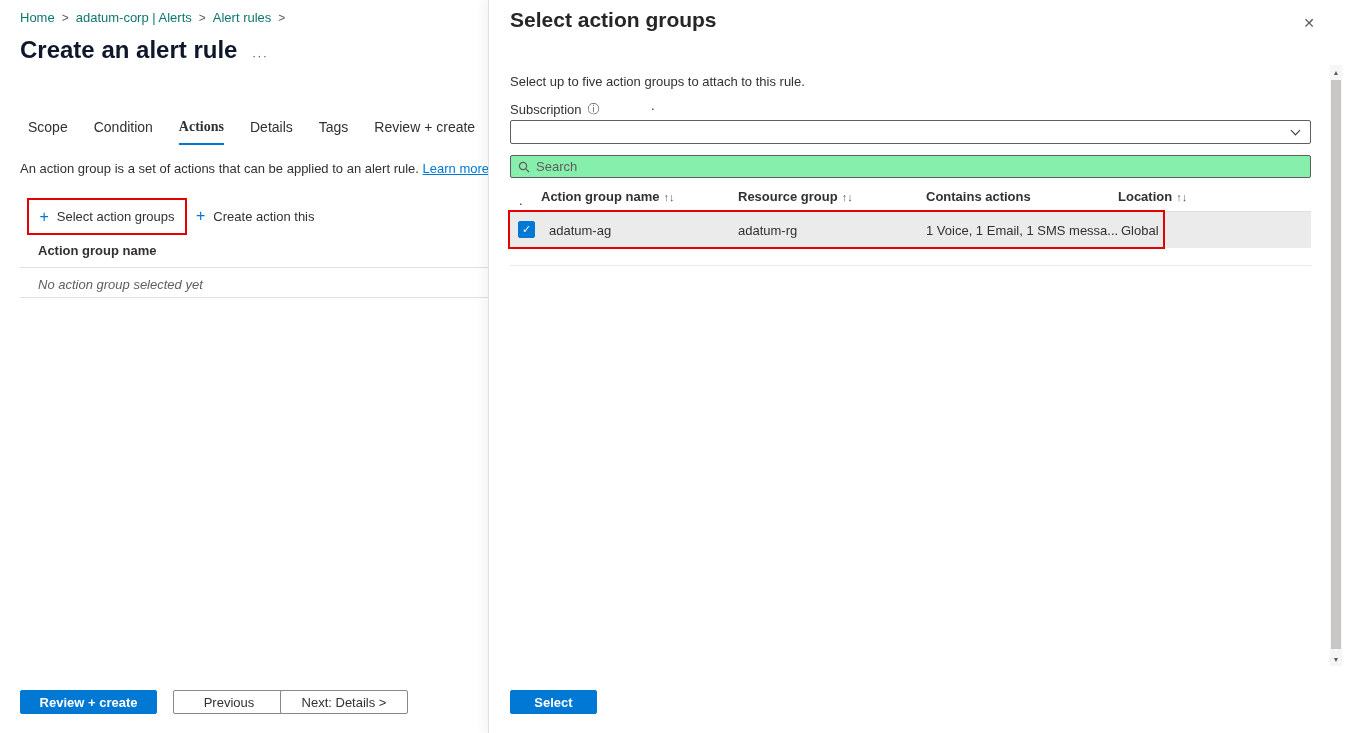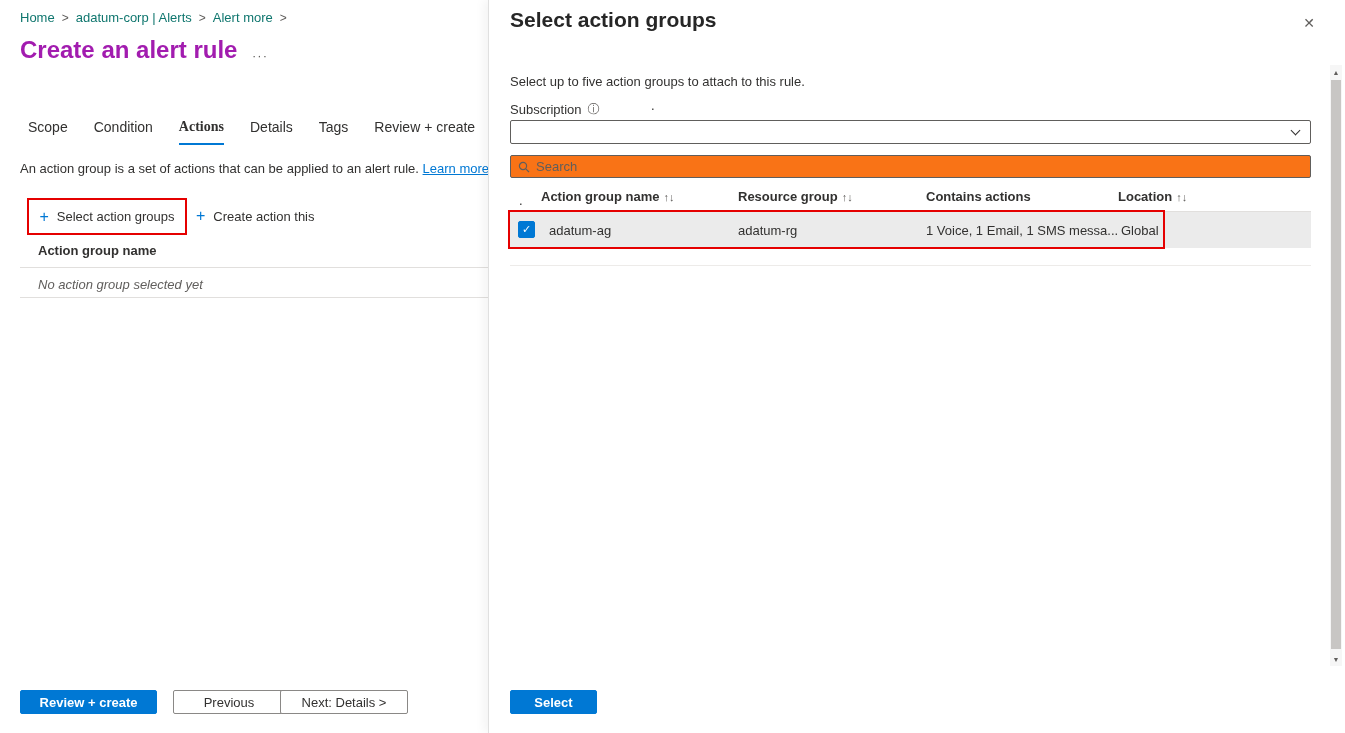--- a/index.html
+++ b/index.html
@@ -5,21 +5,21 @@
   * { margin:0; padding:0; box-sizing:border-box; }
   html,body { background:#ffffff; }
   body { font-family:"Liberation Sans", sans-serif; color:#323130; }
   .screen { position:relative; width:1345px; height:733px; background:#fff; overflow:hidden; }
 
   
   .breadcrumb { position:absolute; left:20px; top:10px; font-size:13px; display:flex; align-items:center; gap:7px; white-space:nowrap; }
   .breadcrumb a { color:#0f766e; text-decoration:none; cursor:pointer; }
   .breadcrumb .sep { color:#605e5c; font-size:12px; }
 
-  .page-title { position:absolute; left:20px; top:36px; font-size:24px; font-weight:700; color:#a21caf; }
+  .page-title { position:absolute; left:20px; top:36px; font-size:24px; font-weight:700; color:#0f172a; }
   .more-options { position:absolute; left:252px; top:48px; font-size:13px; color:#605e5c; letter-spacing:1px; cursor:pointer; }
 
   .tabs { position:absolute; left:28px; top:119px; display:flex; gap:26px; font-size:14px; color:#323130; }
   .tab { padding-bottom:8px; cursor:pointer; border-bottom:2px solid transparent; }
   .tab.active { font-weight:700; border-bottom:2px solid #0078d4;font-family:Liberation Serif, serif; }
 
   .desc { position:absolute; left:20px; top:161px; font-size:13px; white-space:nowrap; }
   .desc .link { color:#0078d4; text-decoration:underline; cursor:pointer; }
 
   .callout { border:2px solid #e50000; }
@@ -49,21 +49,21 @@
   .panel-subtitle { position:absolute; left:21px; top:74px; font-size:13px; }
 
   .sub-label { position:absolute; left:21px; top:101px; font-size:13px; display:flex; align-items:center; gap:6px; }
   .info-icon { color:#605e5c; font-size:12px; cursor:pointer; }
   .dot-a { position:absolute; left:162px; top:98px; font-size:13px; color:#323130; }
   .dot-b { position:absolute; left:30px; top:193px; font-size:13px; color:#323130; }
 
   .dropdown { position:absolute; left:21px; top:120px; width:801px; height:24px; border:1px solid #605e5c; border-radius:2px; background:#fff; cursor:pointer; }
   .chev { position:absolute; right:11px; top:6px; width:7px; height:7px; border-right:1.5px solid #323130; border-bottom:1.5px solid #323130; transform:rotate(45deg); }
 
-  .searchbox { position:absolute; left:21px; top:155px; width:801px; height:23px; border:1px solid #605e5c; border-radius:2px; display:flex; align-items:center; gap:6px; padding:0 7px; background:#f97316; }
+  .searchbox { position:absolute; left:21px; top:155px; width:801px; height:23px; border:1px solid #605e5c; border-radius:2px; display:flex; align-items:center; gap:6px; padding:0 7px; background:#86efac; }
   .searchbox input { flex:1; border:none; outline:none; font-size:13px; font-family:inherit; color:#323130; background:transparent; }
   .searchbox input::placeholder { color:#605e5c; }
 
   .th { position:absolute; top:189px; font-size:13px; font-weight:700; color:#323130; white-space:nowrap; cursor:pointer; }
   .th .sort { font-weight:400; font-size:11px; color:#605e5c; margin-left:4px; }
   .th-name { left:52px; } .th-rg { left:249px; } .th-ca { left:437px; cursor:default; } .th-loc { left:629px; }
   .thead-line { position:absolute; left:21px; top:211px; width:801px; height:1px; background:#e1dfdd; }
 
   .row { position:absolute; left:21px; top:212px; width:801px; height:36px; background:#ebebeb; cursor:pointer; }
   .row .cell { position:absolute; top:11px; font-size:13px; color:#323130; white-space:nowrap; }
@@ -82,21 +82,21 @@
 </head>
 <body>
 
 <div class="screen">
 
   <nav class="breadcrumb">
     <a>Home</a>
     <span class="sep">&gt;</span>
     <a>adatum-corp | Alerts</a>
     <span class="sep">&gt;</span>
-    <a>Alert more</a>
+    <a>Alert rules</a>
     <span class="sep">&gt;</span>
   </nav>
 
   <h1 class="page-title">Create an alert rule</h1>
   <div class="more-options">···</div>
 
   <div class="tabs">
     <div class="tab">Scope</div>
     <div class="tab">Condition</div>
     <div class="tab active">Actions</div>

